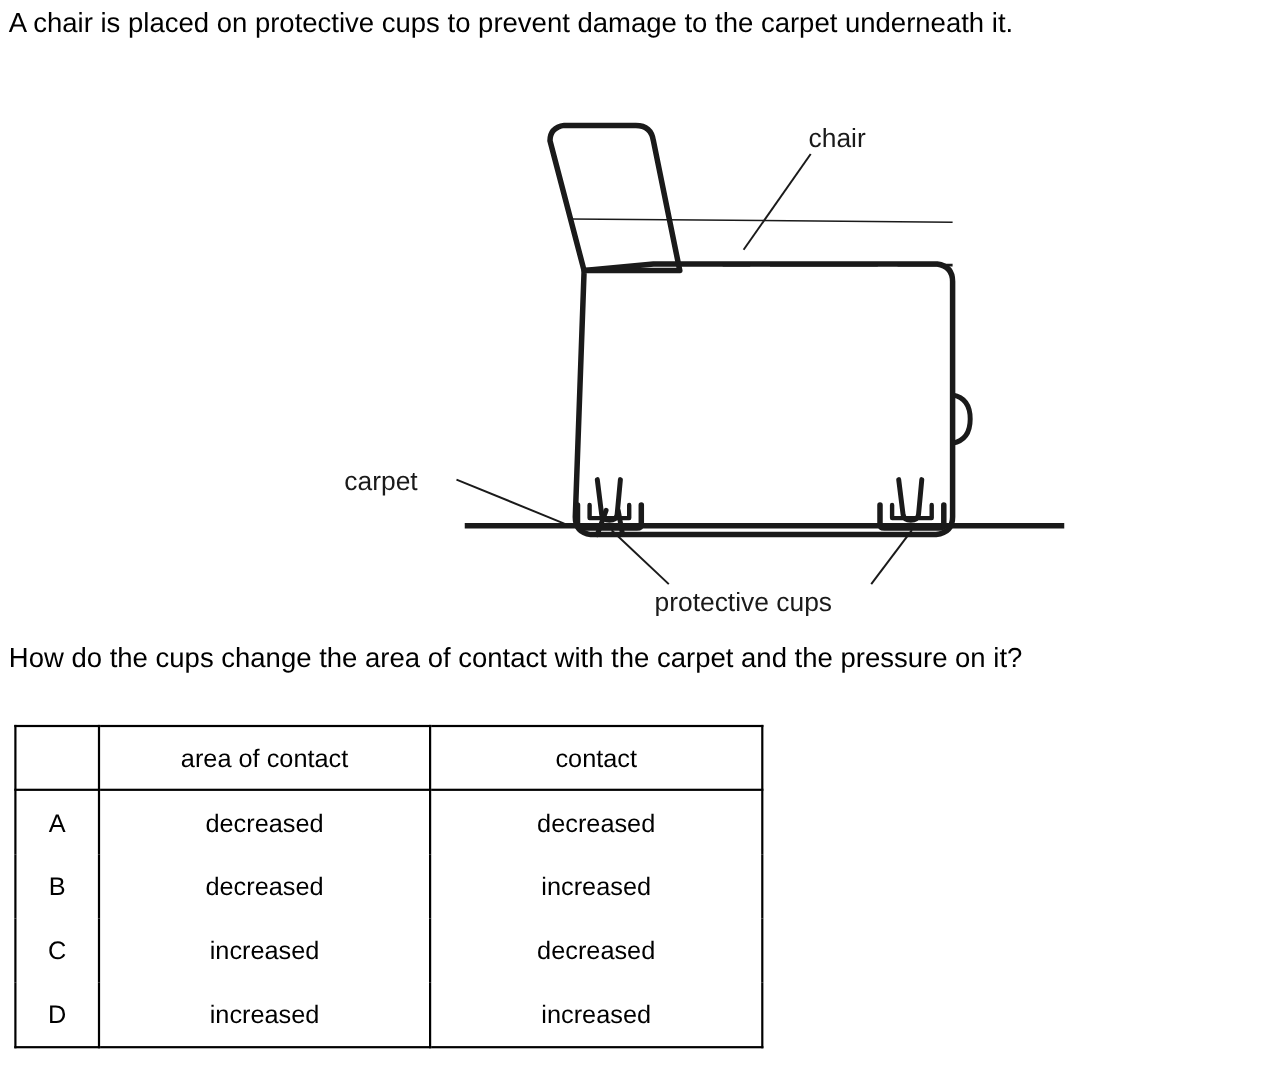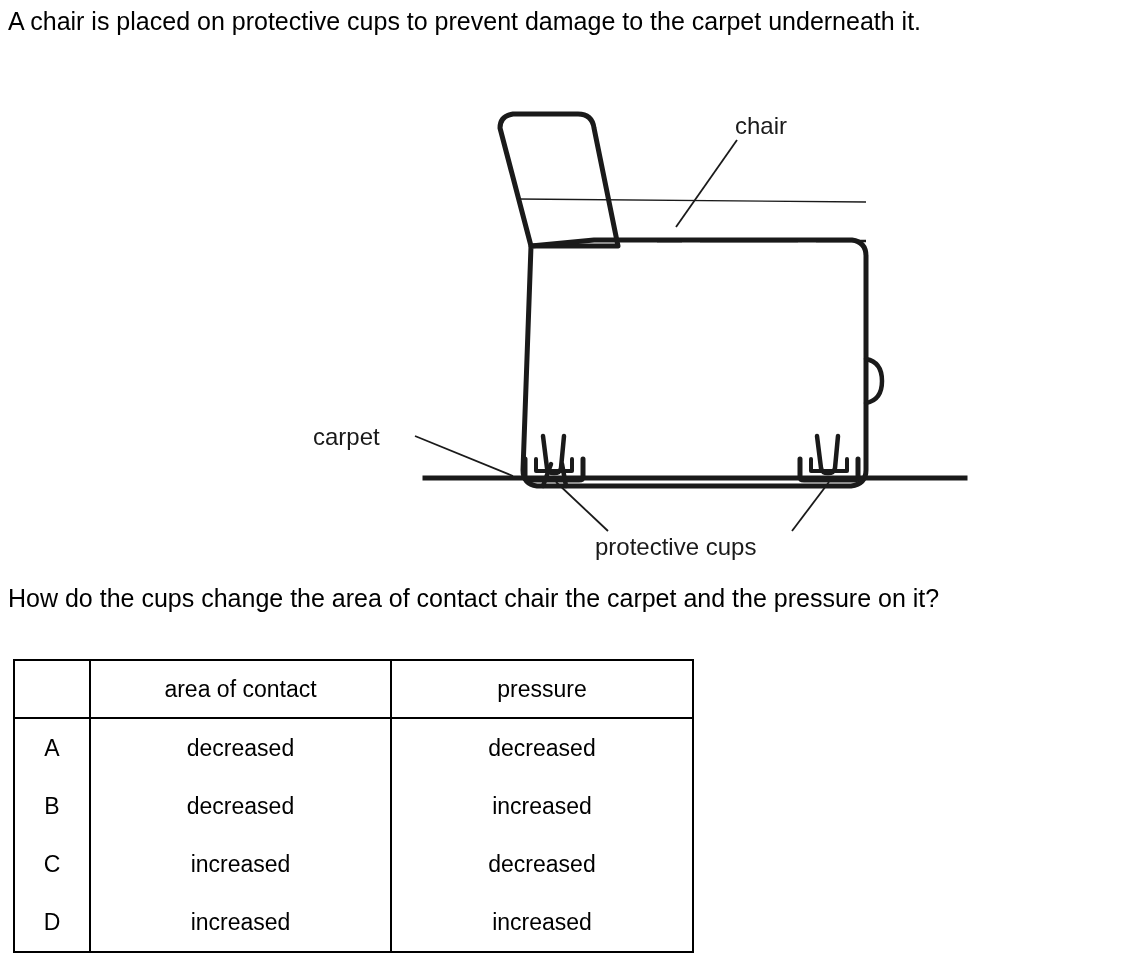--- a/index.html
+++ b/index.html
@@ -153,28 +153,28 @@
 
     <line x1="415" y1="386" x2="513" y2="426" stroke="#1a1a1a" stroke-width="1.8"></line>
     <text class="fig-label" x="313" y="395" text-anchor="start">carpet</text>
 
     <line x1="556" y1="432" x2="608" y2="481" stroke="#1a1a1a" stroke-width="1.8"></line>
     <line x1="829" y1="432" x2="792" y2="481" stroke="#1a1a1a" stroke-width="1.8"></line>
     <text class="fig-label" x="595" y="505" text-anchor="start">protective cups</text>
   </svg>
 </div>
 
-<div class="stem-text" id="question-text">How do the cups change the area of contact chair the carpet and the pressure on it?</div>
+<div class="stem-text" id="question-text">How do the cups change the area of contact with the carpet and the pressure on it?</div>
 
 <table id="answer-table">
   <thead>
     <tr>
       <td class="col-letter"></td>
       <td class="col-area">area of contact</td>
-      <td class="col-press">pressure</td>
+      <td class="col-press">contact</td>
     </tr>
   </thead>
   <tbody>
     <tr>
       <td class="col-letter row-letter">A</td>
       <td class="col-area">decreased</td>
       <td class="col-press">decreased</td>
     </tr>
     <tr>
       <td class="col-letter row-letter">B</td>

